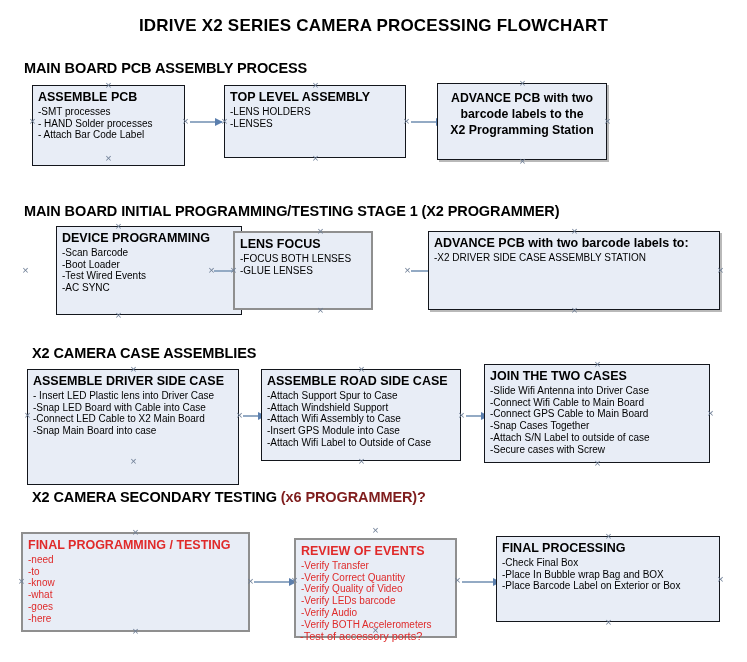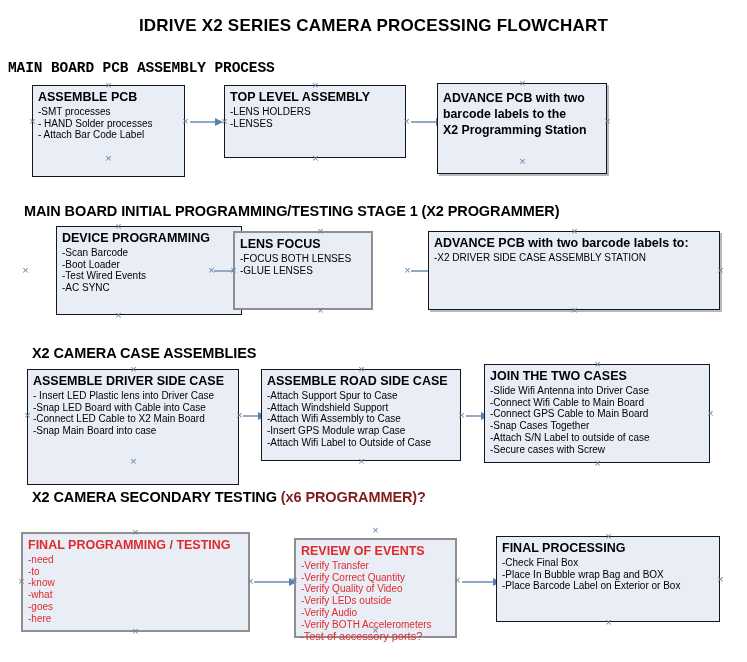--- a/index.html
+++ b/index.html
@@ -115,25 +115,25 @@
   }
   .handle::before { content: "\00D7"; }
 </style>
 </head>
 <body>
 
 <div id="canvas">
 
   <div class="doc-title">IDRIVE X2  SERIES CAMERA PROCESSING FLOWCHART</div>
 
-  <div class="section-head" style="left:8px; top:60px;font-family:Liberation Mono, monospace;">
+  <div class="section-head" style="left:24px; top:60px;">
     <span>MAIN BOARD PCB ASSEMBLY PROCESS</span>
   </div>
 
-  <div class="node" style="left:32px; top:85px; width:153px; height:92px;">
+  <div class="node" style="left:32px; top:85px; width:153px; height:81px;">
     <div class="n-title">ASSEMBLE PCB</div>
     <div class="n-line">-SMT processes</div>
     <div class="n-line">- HAND Solder processes</div>
     <div class="n-line">- Attach Bar Code Label</div>
   </div>
   <span class="handle" style="left:104px; top:81px;"></span>
   <span class="handle" style="left:28px; top:117px;"></span>
   <span class="handle" style="left:181px; top:117px;"></span>
   <span class="handle" style="left:104px; top:154px;"></span>
 
@@ -144,21 +144,21 @@
     <div class="n-line">-LENS HOLDERS</div>
     <div class="n-line">-LENSES</div>
   </div>
   <span class="handle" style="left:311px; top:81px;"></span>
   <span class="handle" style="left:220px; top:117px;"></span>
   <span class="handle" style="left:402px; top:117px;"></span>
   <span class="handle" style="left:311px; top:154px;"></span>
 
   <div class="arrow" style="left:411px; top:121px; width:32px;"></div>
 
-  <div class="node all-bold shadowed" style="left:437px; top:83px; width:170px; height:91px; padding-top:6px;">
+  <div class="node all-bold shadowed" style="left:437px; top:83px; width:170px; height:77px; padding-top:6px;text-align:center;">
     <div class="n-line">ADVANCE PCB with two</div>
     <div class="n-line">barcode labels to the</div>
     <div class="n-line"> X2 Programming Station</div>
   </div>
   <span class="handle" style="left:518px; top:79px;"></span>
   <span class="handle" style="left:603px; top:117px;"></span>
   <span class="handle" style="left:518px; top:157px;"></span>
 
   <div class="section-head" style="left:24px; top:203px;">
     <span>MAIN BOARD INITIAL PROGRAMMING/TESTING STAGE 1 (X2 PROGRAMMER)</span>
@@ -214,21 +214,21 @@
   <span class="handle" style="left:235px; top:411px;"></span>
   <span class="handle" style="left:129px; top:457px;"></span>
 
   <div class="arrow" style="left:243px; top:415px; width:22px;"></div>
 
   <div class="node" style="left:261px; top:369px; width:200px; height:92px;">
     <div class="n-title">ASSEMBLE ROAD SIDE CASE</div>
     <div class="n-line">-Attach Support Spur to Case</div>
     <div class="n-line">-Attach Windshield Support</div>
     <div class="n-line">-Attach Wifi Assembly to Case</div>
-    <div class="n-line">-Insert GPS Module wrap Case</div>
+    <div class="n-line">-Insert GPS Module into Case</div>
     <div class="n-line">-Attach Wifi Label to Outside of Case</div>
   </div>
   <span class="handle" style="left:357px; top:365px;"></span>
   <span class="handle" style="left:457px; top:411px;"></span>
   <span class="handle" style="left:357px; top:457px;"></span>
 
   <div class="arrow" style="left:466px; top:415px; width:22px;"></div>
 
   <div class="node" style="left:484px; top:364px; width:226px; height:99px;">
     <div class="n-title">JOIN THE TWO CASES</div>
@@ -261,21 +261,21 @@
   <span class="handle" style="left:246px; top:577px;"></span>
   <span class="handle" style="left:131px; top:627px;"></span>
 
   <div class="arrow" style="left:254px; top:581px; width:42px;"></div>
 
   <div class="node red gray-border" style="left:294px; top:530px; width:163px; height:100px;margin-top:8px;">
     <div class="n-title">REVIEW OF EVENTS</div>
     <div class="n-line">-Verify Transfer</div>
     <div class="n-line">-Verify Correct Quantity</div>
     <div class="n-line">-Verify Quality of Video</div>
-    <div class="n-line">-Verify LEDs outside</div>
+    <div class="n-line">-Verify LEDs barcode</div>
     <div class="n-line">-Verify Audio</div>
     <div class="n-line">-Verify BOTH Accelerometers</div>
   </div>
   <div class="overflow-line" style="left:300px; top:630px;">-Test of accessory ports?</div>
   <span class="handle" style="left:371px; top:526px;"></span>
   <span class="handle" style="left:290px; top:576px;"></span>
   <span class="handle" style="left:453px; top:576px;"></span>
   <span class="handle" style="left:371px; top:626px;"></span>
 
   <div class="arrow" style="left:462px; top:581px; width:38px;"></div>

